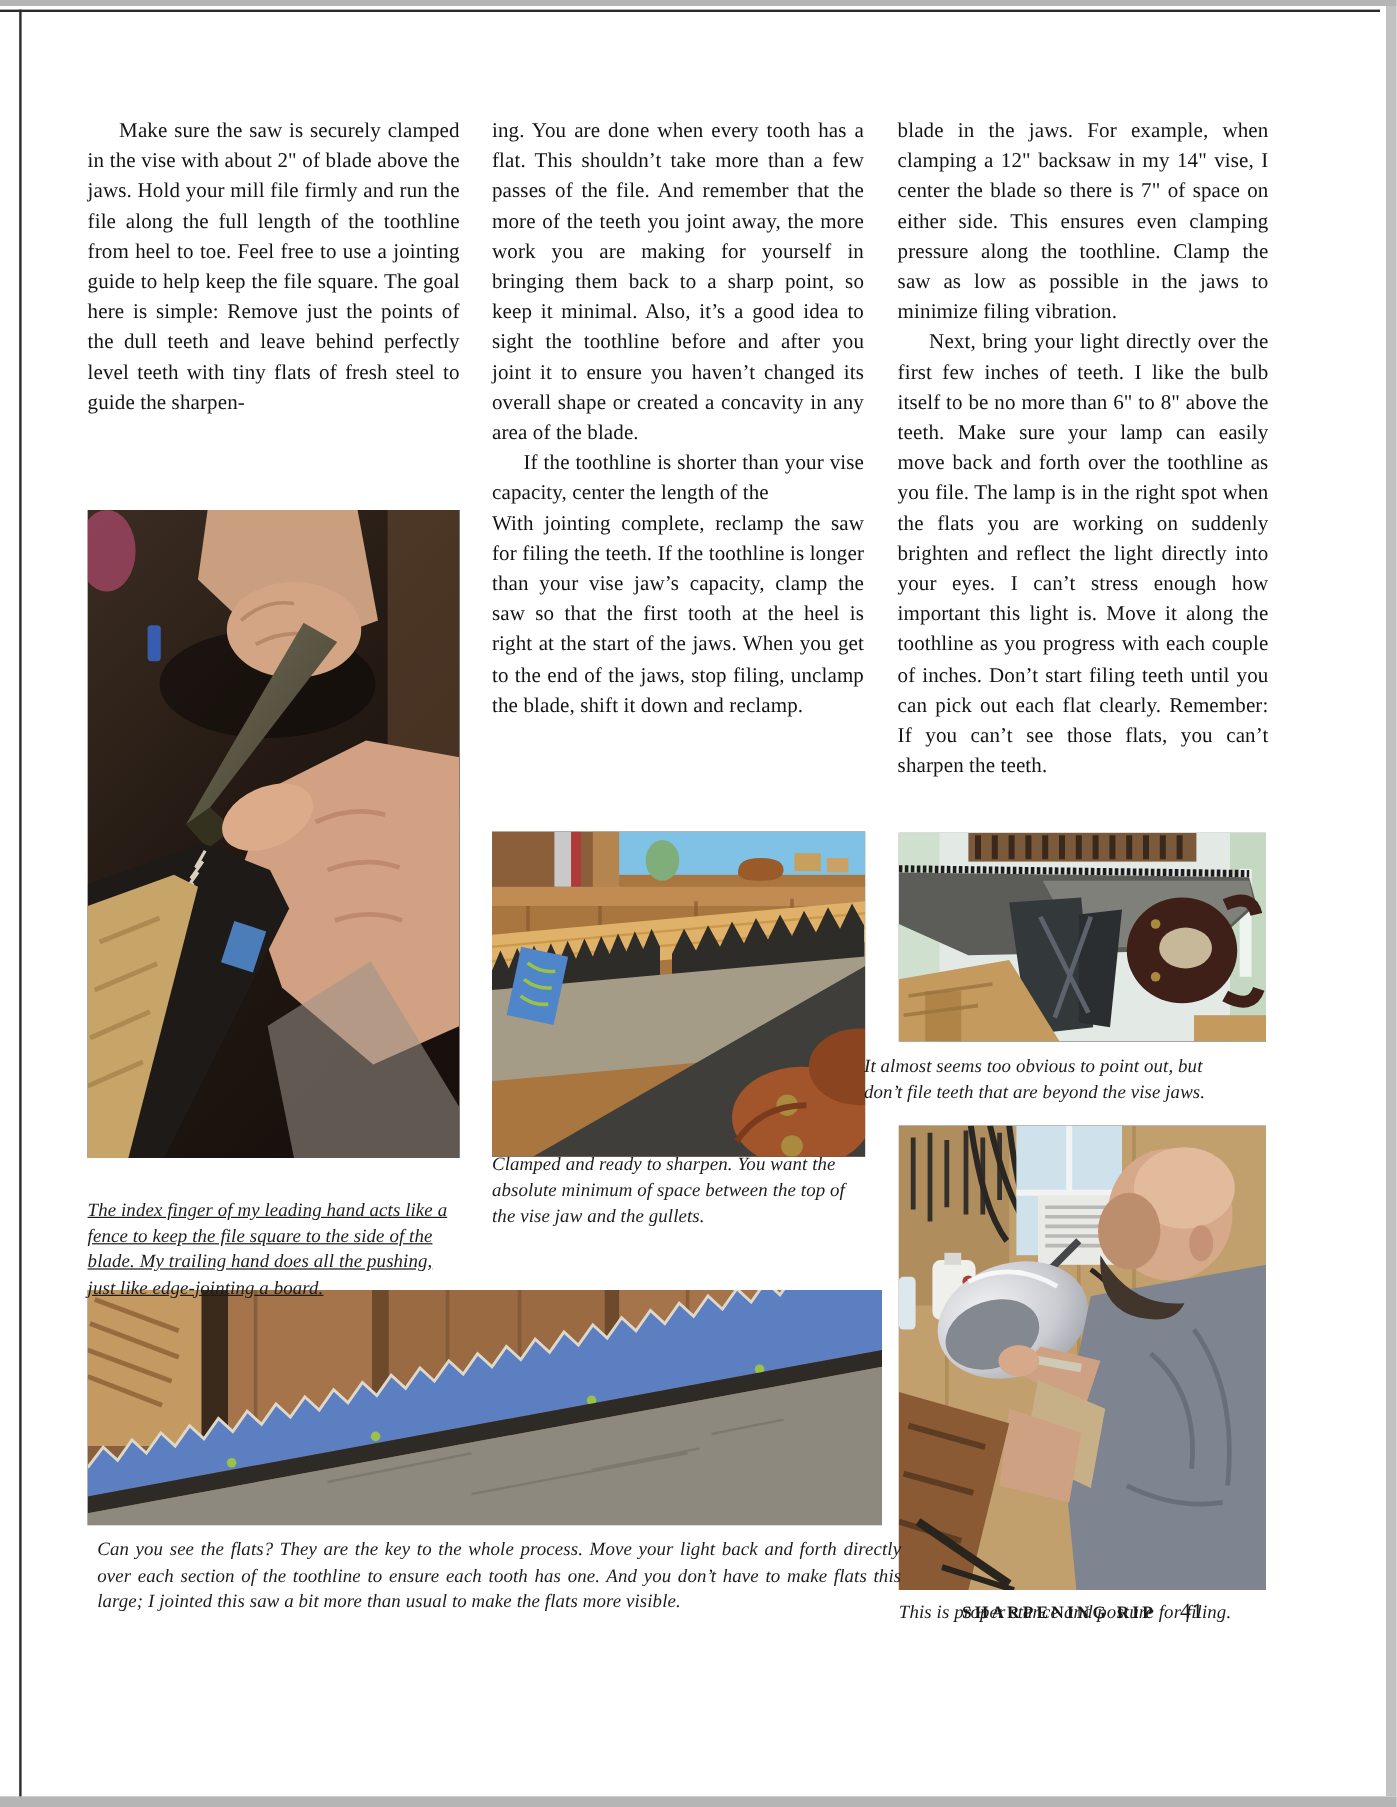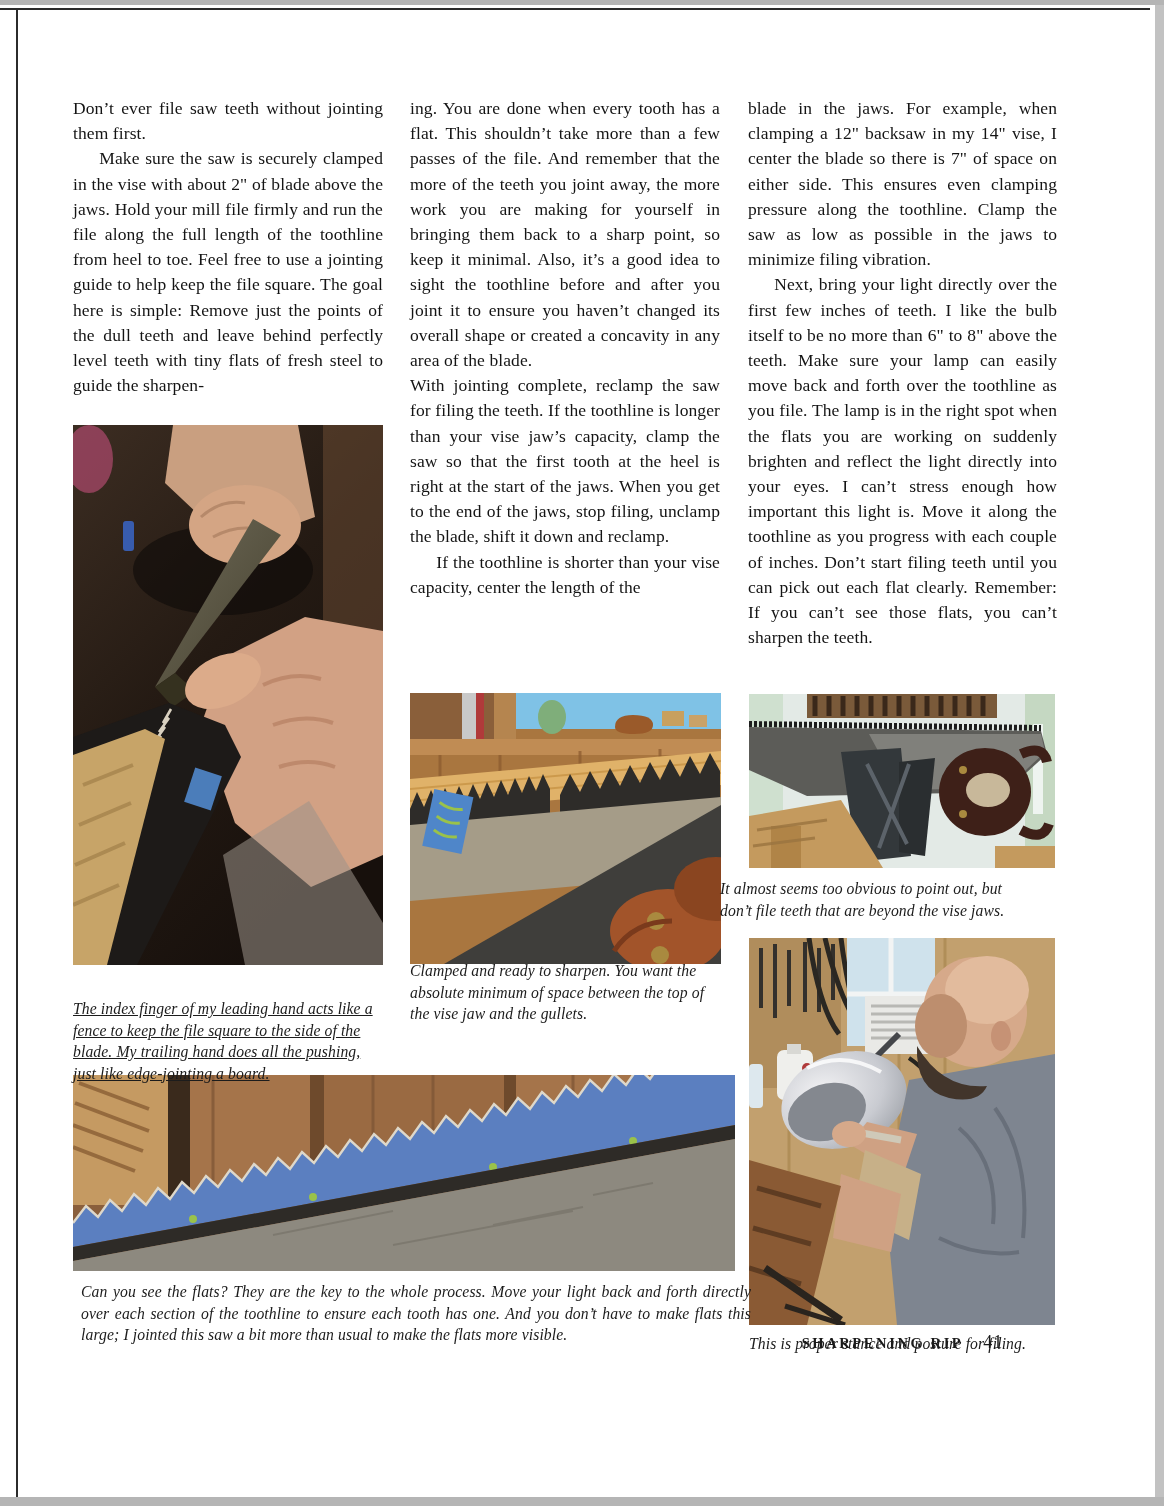--- a/index.html
+++ b/index.html
@@ -51,28 +51,27 @@
 </head>
 <body>
 
 <div class="edge edge-top"></div>
 <div class="edge edge-bottom"></div>
 <div class="edge edge-right"></div>
 <div class="rule-top"></div>
 <div class="rule-left"></div>
 
 <div class="col col-1">
-  <p class="body-text">Don’t ever file saw teeth without jointing them first.</p>
   <p class="body-text indent">Make sure the saw is securely clamped in the vise with about 2" of blade above the jaws. Hold your mill file firmly and run the file along the full length of the toothline from heel to toe. Feel free to use a jointing guide to help keep the file square. The goal here is simple: Remove just the points of the dull teeth and leave behind perfectly level teeth with tiny flats of fresh steel to guide the sharpen-</p>
 </div>
 
 <div class="col col-2">
   <p class="body-text">ing. You are done when every tooth has a flat. This shouldn’t take more than a few passes of the file. And remember that the more of the teeth you joint away, the more work you are making for yourself in bringing them back to a sharp point, so keep it minimal. Also, it’s a good idea to sight the toothline before and after you joint it to ensure you haven’t changed its overall shape or created a concavity in any area of the blade.</p>
+  <p class="body-text indent">If the toothline is shorter than your vise capacity, center the length of the</p>
   <p class="body-text">With jointing complete, reclamp the saw for filing the teeth. If the toothline is longer than your vise jaw’s capacity, clamp the saw so that the first tooth at the heel is right at the start of the jaws. When you get to the end of the jaws, stop filing, unclamp the blade, shift it down and reclamp.</p>
-  <p class="body-text indent">If the toothline is shorter than your vise capacity, center the length of the</p>
 </div>
 
 <div class="col col-3">
   <p class="body-text">blade in the jaws. For example, when clamping a 12" backsaw in my 14" vise, I center the blade so there is 7" of space on either side. This ensures even clamping pressure along the toothline. Clamp the saw as low as possible in the jaws to minimize filing vibration.</p>
   <p class="body-text indent">Next, bring your light directly over the first few inches of teeth. I like the bulb itself to be no more than 6" to 8" above the teeth. Make sure your lamp can easily move back and forth over the toothline as you file. The lamp is in the right spot when the flats you are working on suddenly brighten and reflect the light directly into your eyes. I can’t stress enough how important this light is. Move it along the toothline as you progress with each couple of inches. Don’t start filing teeth until you can pick out each flat clearly. Remember: If you can’t see those flats, you can’t sharpen the teeth.</p>
 </div>
 
 <div class="photo" style="left:73px;top:425px;width:310px;height:540px;">
 <svg width="310" height="540" viewBox="0 0 310 540">
   <defs>

